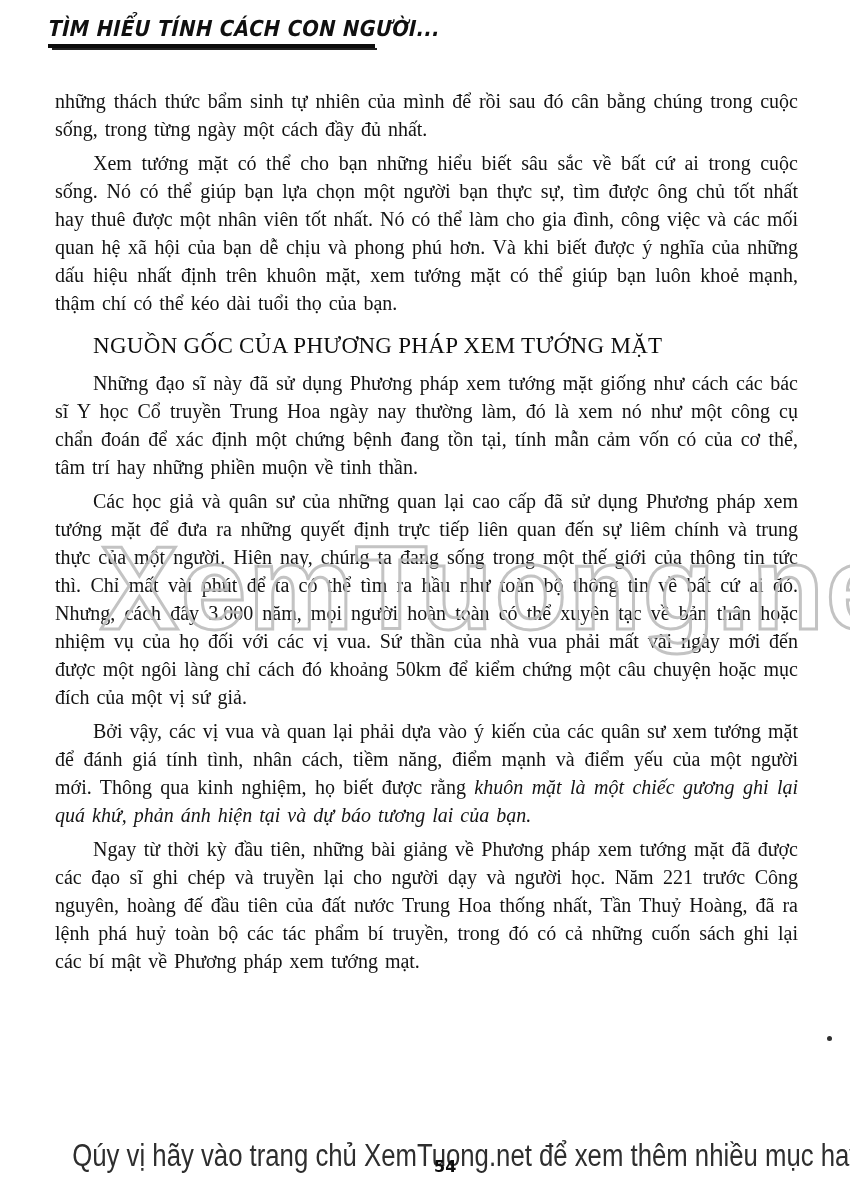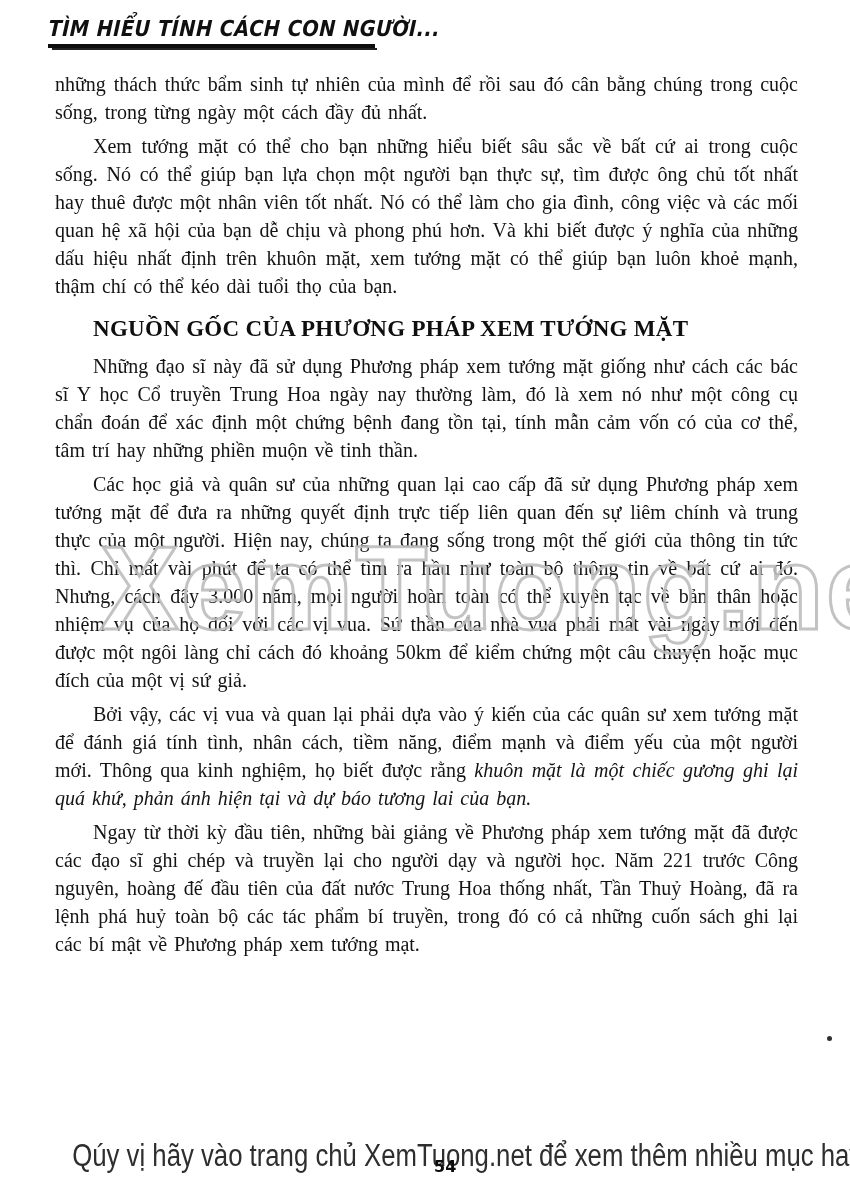--- a/index.html
+++ b/index.html
@@ -55,24 +55,25 @@
   .content p {
     margin: 0 0 6px 0;
     font-size: 20px;
     line-height: 28px;
     text-align: justify;
     text-indent: 38px;
     word-spacing: 2px;
   }
   .content p.continued {
     text-indent: 0;
+    margin-top: 17px;
   }
   .content .section-heading {
     font-size: 23px;
-    font-weight: bold;
+    font-weight: normal;
     margin: 16px 0 10px 38px;
     letter-spacing: 0.3px;
     color: #0f0f0f;
   }
   .italic {
     font-style: italic;
   }
 
   
   .watermark {

